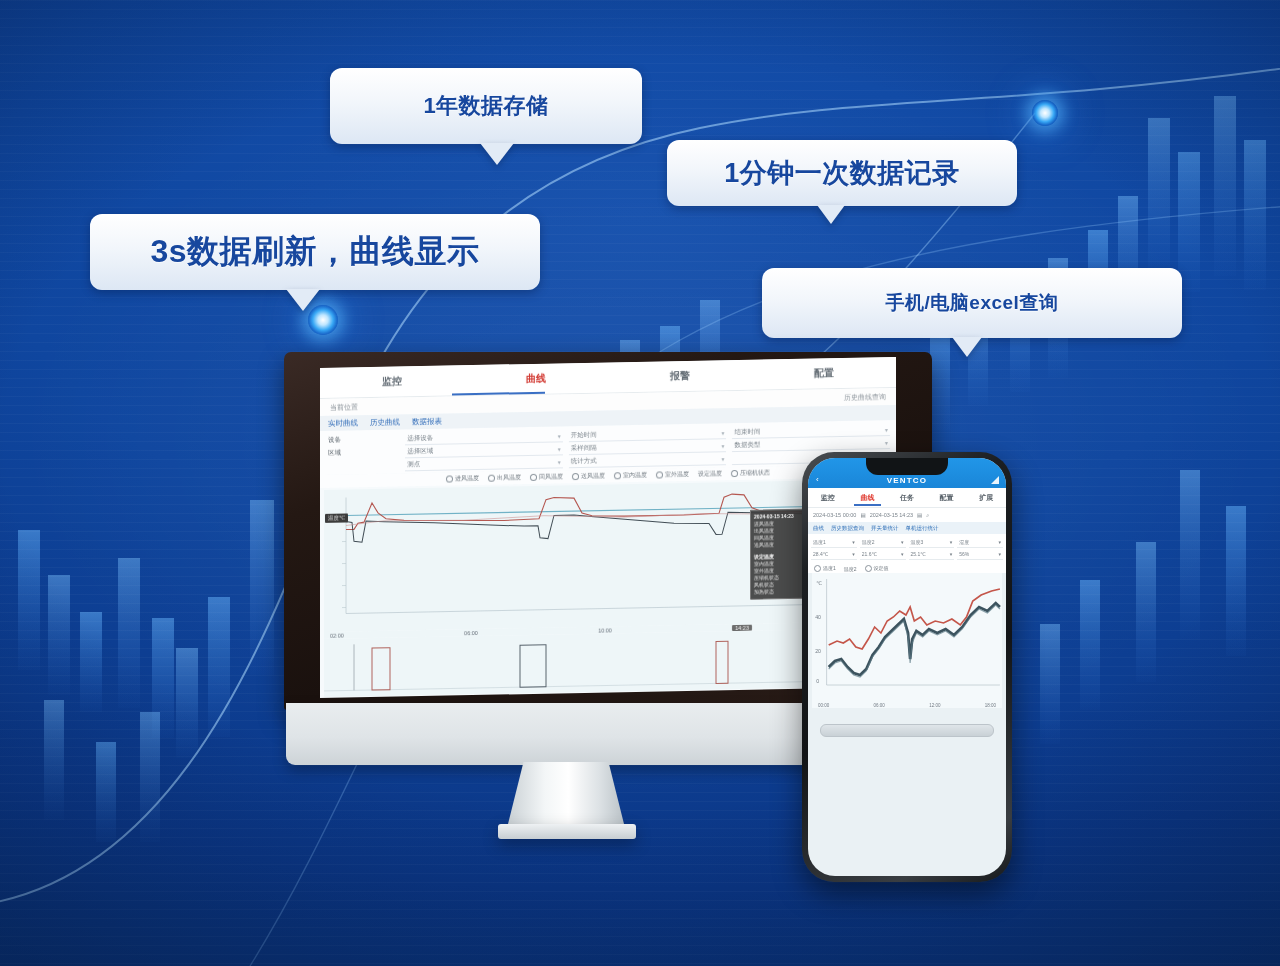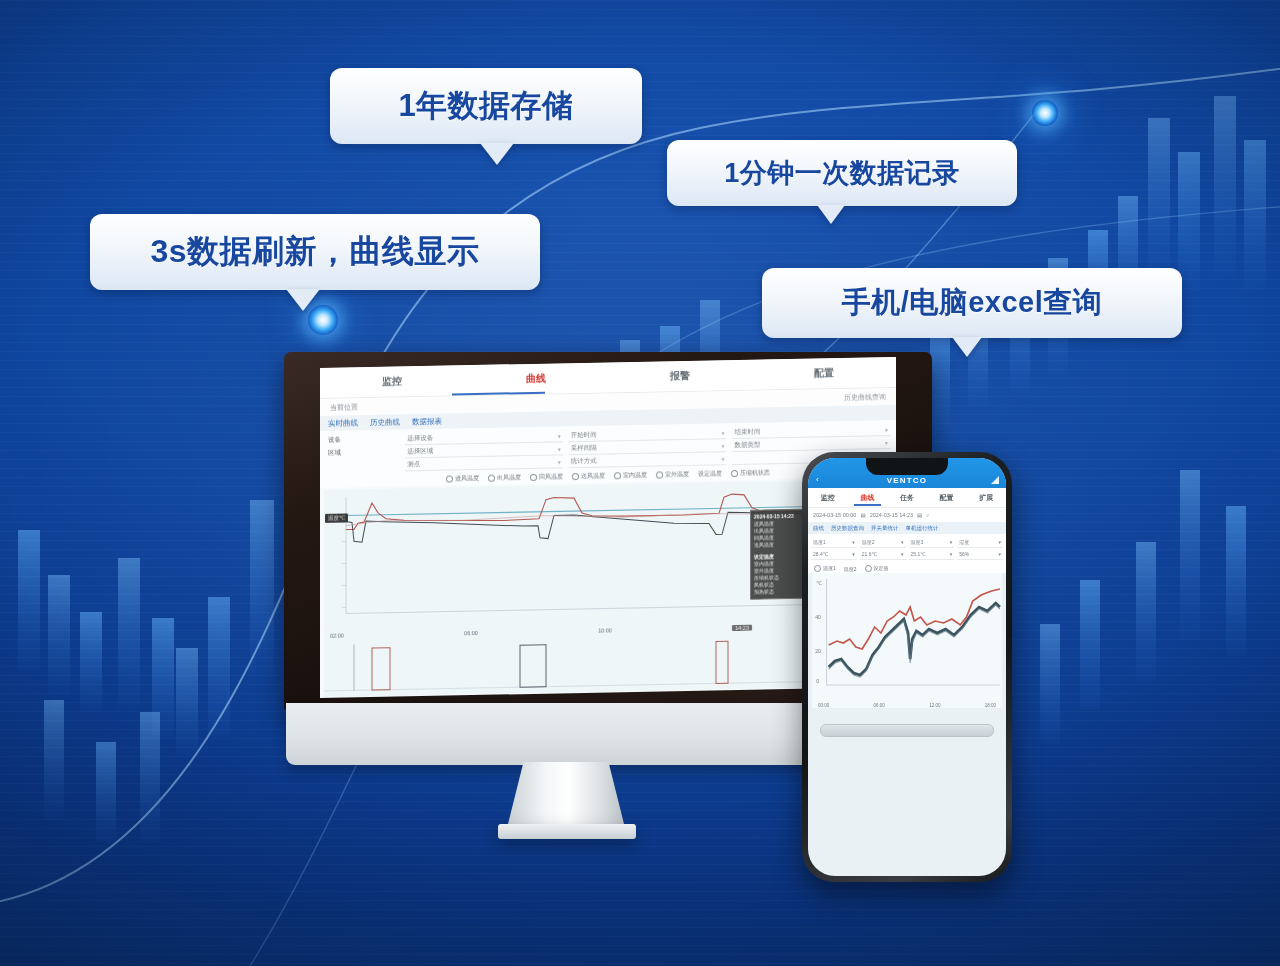--- a/index.html
+++ b/index.html
@@ -61,33 +61,33 @@
     position:absolute;
     width:0;height:0;
     border-left:17px solid transparent;
     border-right:17px solid transparent;
     border-top:22px solid #e2ebf6;
     bottom:-21px;
     filter:drop-shadow(0 3px 3px rgba(2,20,60,.28));
   }
 
   #bubble-1{left:330px;top:68px;width:312px;height:76px;}
-  #bubble-1 span{font-size:31px;}
+  #bubble-1 span{font-size:22px;}
   #bubble-1 .tail{left:150px;}
 
   #bubble-2{left:667px;top:140px;width:350px;height:66px;}
   #bubble-2 span{font-size:27px;}
   #bubble-2 .tail{left:150px;border-left-width:14px;border-right-width:14px;border-top-width:19px;bottom:-18px;}
 
   #bubble-3{left:90px;top:214px;width:450px;height:76px;}
   #bubble-3 span{font-size:32px;}
   #bubble-3 .tail{left:196px;}
 
   #bubble-4{left:762px;top:268px;width:420px;height:70px;}
-  #bubble-4 span{font-size:29px;}
+  #bubble-4 span{font-size:19px;}
   #bubble-4 .tail{left:190px;border-left-width:15px;border-right-width:15px;border-top-width:20px;bottom:-19px;}
 
   
   .monitor{position:absolute;left:284px;top:352px;width:648px;height:358px;}
   .monitor-bezel{
     position:absolute;inset:0;
     background:linear-gradient(160deg,#3a2a25 0%,#241813 28%,#1a110e 60%,#2c1e19 100%);
     border-radius:7px 7px 3px 3px;
     box-shadow:0 10px 26px rgba(0,0,0,.45);
   }

